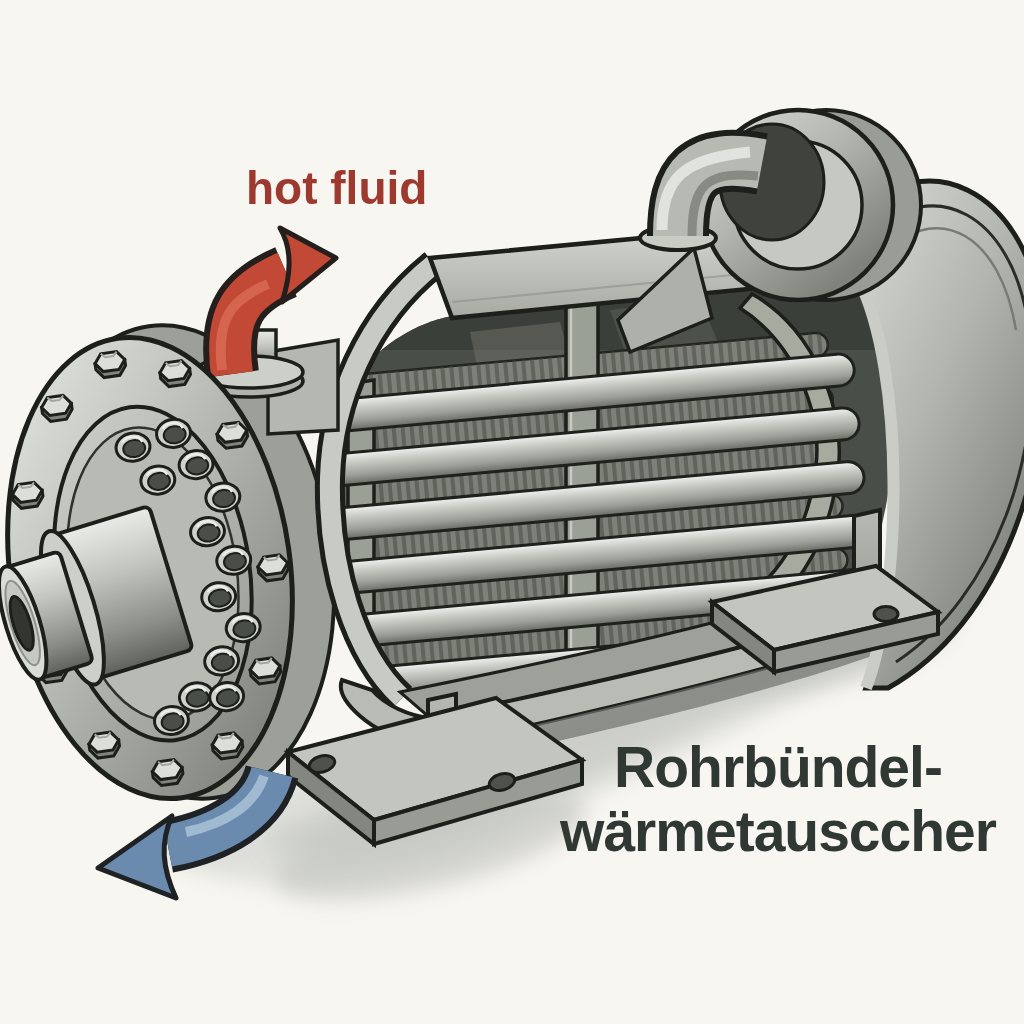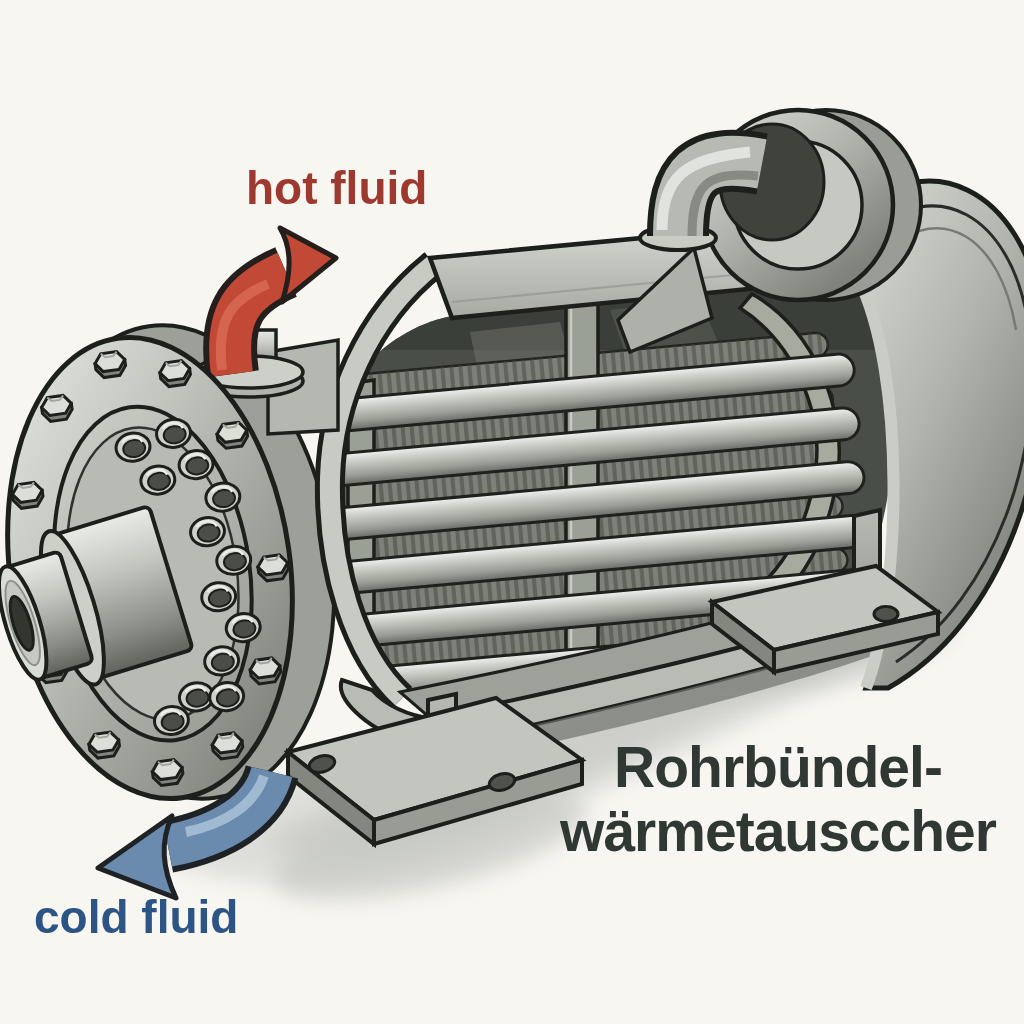--- a/index.html
+++ b/index.html
@@ -247,20 +247,19 @@
       <rect x="18" y="537" width="58" height="116" rx="6" fill="url(#gShaft)" stroke="#1d1f1a" stroke-width="4"></rect>
       <ellipse cx="20" cy="595" rx="17" ry="59" fill="#dadcd6" stroke="#1d1f1a" stroke-width="4"></ellipse>
       <ellipse cx="20" cy="595" rx="12" ry="44" fill="#c6c9c2" stroke="#8e928b" stroke-width="2"></ellipse>
       <ellipse cx="19" cy="595" rx="8.5" ry="28" fill="#33362f" stroke="#1d1f1a" stroke-width="3"></ellipse>
     </g>
   </g>
 </svg>
 
 <div class="label" style="left: 246px; top: 161px; color: rgb(158, 57, 47);">hot fluid</div>
 
-<div class="label" style="left: 34px; top: 890px; color: rgb(44, 85, 133);">cold fluid</div>
 
 <div id="title-block" style="color: rgb(48, 56, 52);">
   <div>Rohrbündel-</div>
   <div>wärmetausccher</div>
 </div>
 
 </div>
 
 </body></html>

